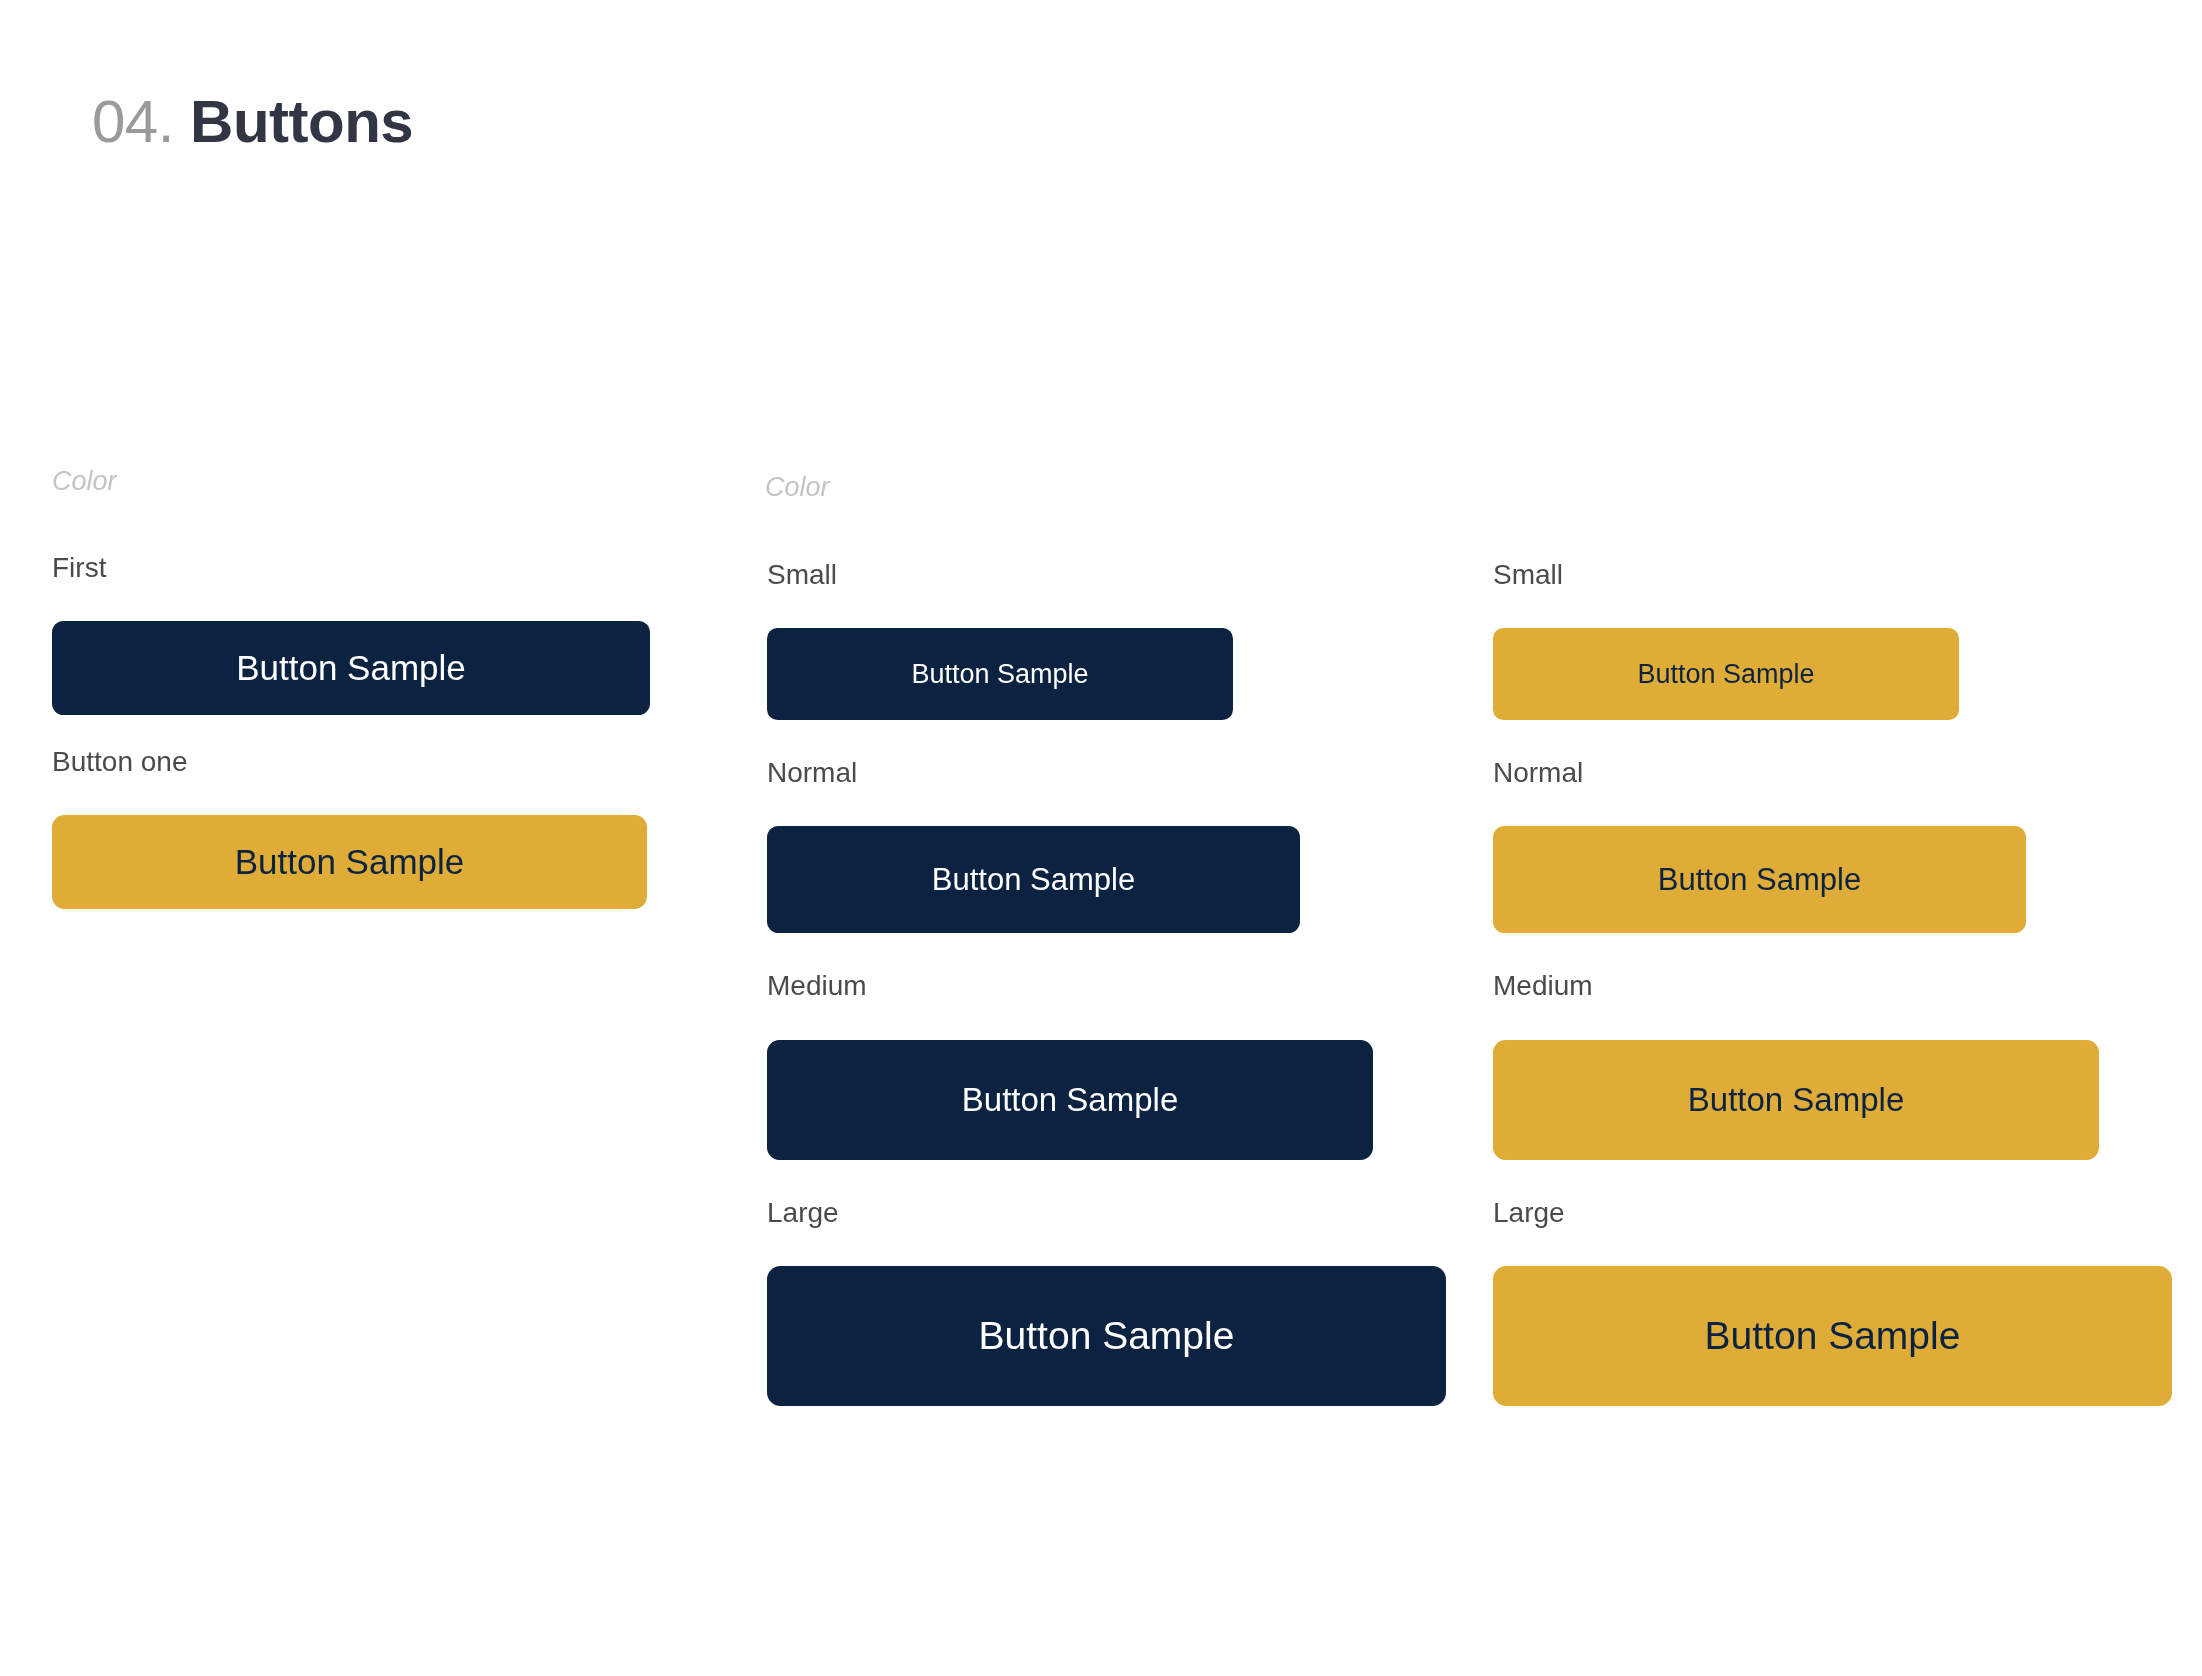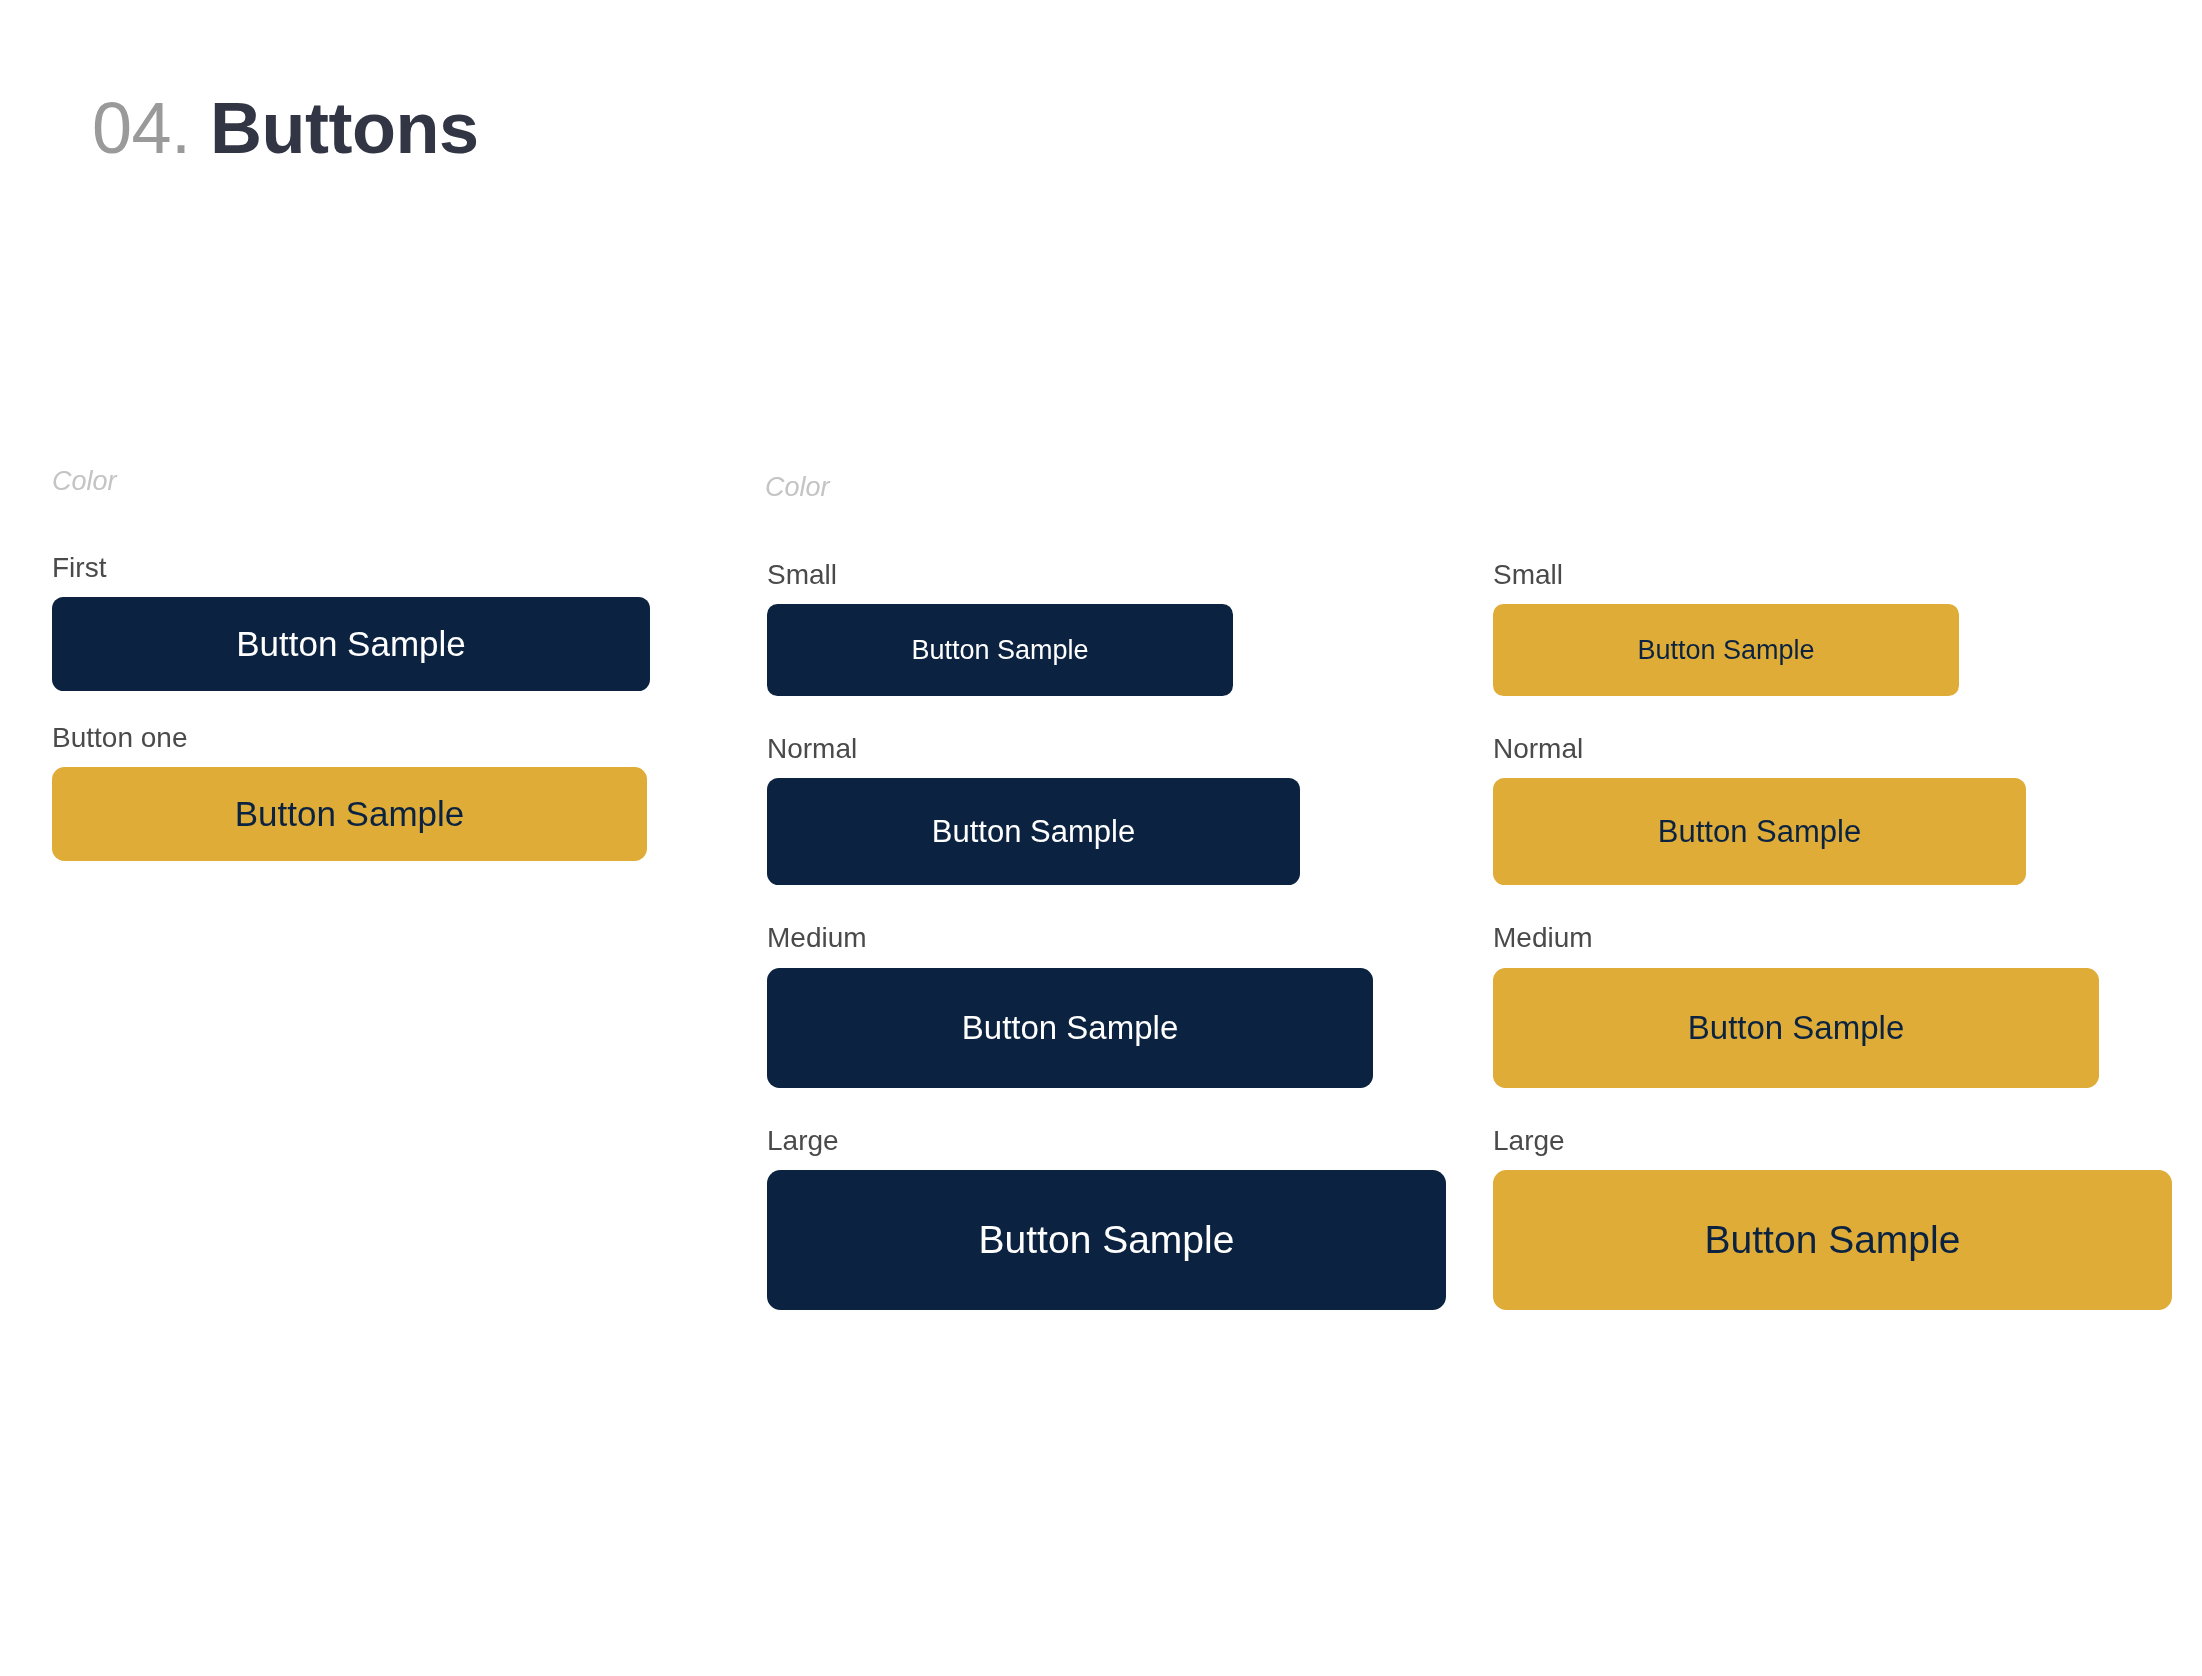--- a/index.html
+++ b/index.html
@@ -14,21 +14,21 @@
     position: relative;
     overflow: hidden;
     -webkit-font-smoothing: antialiased;
   }
 
   
   .page-title {
     position: absolute;
     left: 92px;
     top: 88px;
-    font-size: 72px;
+    font-size: 60px;
     line-height: 1.12;
     letter-spacing: -0.5px;
     white-space: nowrap;
   }
   .page-title .num {
     color: #9a9a9a;
     font-weight: 400;
   }
   .page-title .word {
     color: #323644;
@@ -50,21 +50,21 @@
   
   .column {
     position: absolute;
     display: flex;
     flex-direction: column;
   }
   .col-color { left: 52px;  top: 553px; width: 602px; }
   .col-navy  { left: 767px; top: 560px; width: 688px; }
   .col-gold  { left: 1493px;top: 560px; width: 688px; }
 
-  .btn-group { display: flex; flex-direction: column; }
+  .btn-group { display: flex; flex-direction: column; gap: 24px; }
 
   .btn-label {
     color: #4a4a4a;
     font-size: 28px;
     font-weight: 400;
     line-height: 1.1;
     margin-bottom: 13.4px;
     white-space: nowrap;
   }
 

